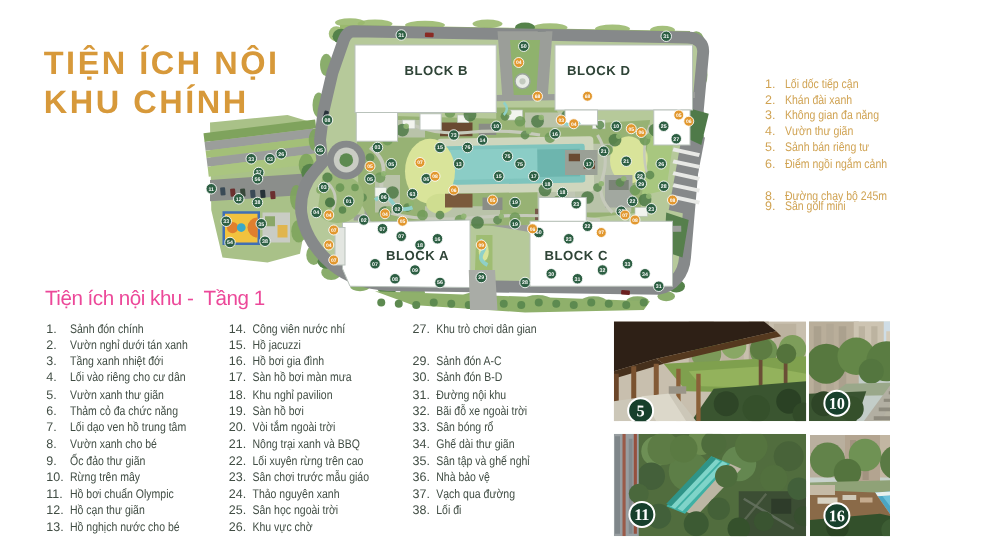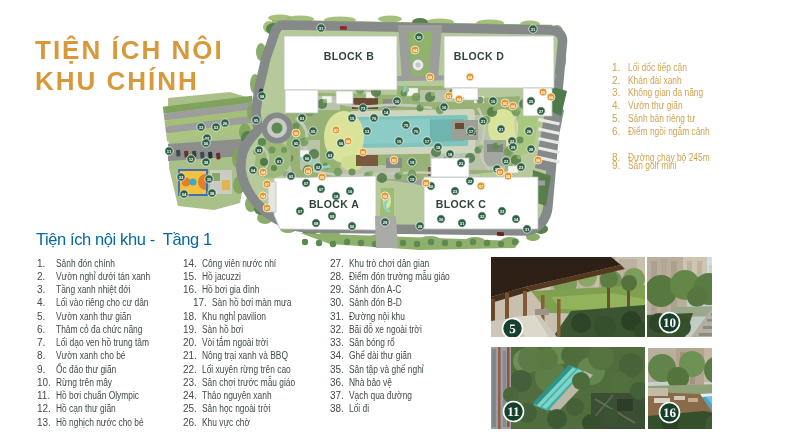--- a/index.html
+++ b/index.html
@@ -1,18 +1,18 @@
 <!DOCTYPE html>
 <html><head><meta charset="utf-8">
 <style>
 html,body{margin:0;padding:0}
 .page{position:relative;width:712px;height:434px;background:#fff;overflow:hidden;font-family:"Liberation Sans",sans-serif}
 .title{position:absolute;left:35px;top:35px;font-size:26px;line-height:31px;letter-spacing:2px;font-weight:bold;color:#d7993a}
 .h2g{position:absolute;left:613px;top:34px;font-size:16.5px;letter-spacing:-0.45px;color:#cfa04b}
-.h1g{position:absolute;left:36px;top:230px;font-size:16.5px;letter-spacing:-0.4px;color:#0369a1}
+.h1g{position:absolute;left:36px;top:230px;font-size:16.5px;letter-spacing:-0.4px;color:#ec4899}
 .li2,.li1{position:absolute;font-size:10px;white-space:nowrap}
 .itx{display:inline-block;transform:scaleX(0.84);transform-origin:0 50%}
 .li2{color:#d0a353}
 .li1{color:#414d44}
 .li2 .num{display:inline-block;width:16px}
 .li1 .num{display:inline-block;width:19px}
 .ph{position:absolute;overflow:hidden}
 .bsvg{position:absolute}
 .blk{font-size:10.5px;font-weight:bold;letter-spacing:0.4px;fill:#2f4437;text-anchor:middle;font-family:"Liberation Sans",sans-serif}
 svg{display:block}
@@ -731,33 +731,32 @@
 <div class="li1" style="left:37px;top:350.2px"><span class="num">8.</span><span class="itx">Vườn xanh cho bé</span></div>
 <div class="li1" style="left:37px;top:363.5px"><span class="num">9.</span><span class="itx">Ốc đảo thư giãn</span></div>
 <div class="li1" style="left:37px;top:376.8px"><span class="num">10.</span><span class="itx">Rừng trên mây</span></div>
 <div class="li1" style="left:37px;top:390.0px"><span class="num">11.</span><span class="itx">Hồ bơi chuẩn Olympic</span></div>
 <div class="li1" style="left:37px;top:403.2px"><span class="num">12.</span><span class="itx">Hồ cạn thư giãn</span></div>
 <div class="li1" style="left:37px;top:416.5px"><span class="num">13.</span><span class="itx">Hồ nghịch nước cho bé</span></div>
 
 <div class="li1" style="left:183px;top:257.5px"><span class="num">14.</span><span class="itx">Công viên nước nhí</span></div>
 <div class="li1" style="left:183px;top:270.8px"><span class="num">15.</span><span class="itx">Hồ jacuzzi</span></div>
 <div class="li1" style="left:183px;top:284.0px"><span class="num">16.</span><span class="itx">Hồ bơi gia đình</span></div>
-<div class="li1" style="left:193px;top:297.2px"><span class="num">17.</span><span class="itx">Sàn hồ bơi màn mưa</span></div>
+<div class="li1" style="left:183px;top:297.2px"><span class="num">17.</span><span class="itx">Sàn hồ bơi màn mưa</span></div>
 <div class="li1" style="left:183px;top:310.5px"><span class="num">18.</span><span class="itx">Khu nghỉ pavilion</span></div>
 <div class="li1" style="left:183px;top:323.8px"><span class="num">19.</span><span class="itx">Sàn hồ bơi</span></div>
 <div class="li1" style="left:183px;top:337.0px"><span class="num">20.</span><span class="itx">Vòi tắm ngoài trời</span></div>
 <div class="li1" style="left:183px;top:350.2px"><span class="num">21.</span><span class="itx">Nông trại xanh và BBQ</span></div>
 <div class="li1" style="left:183px;top:363.5px"><span class="num">22.</span><span class="itx">Lối xuyên rừng trên cao</span></div>
 <div class="li1" style="left:183px;top:376.8px"><span class="num">23.</span><span class="itx">Sân chơi trước mẫu giáo</span></div>
 <div class="li1" style="left:183px;top:390.0px"><span class="num">24.</span><span class="itx">Thảo nguyên xanh</span></div>
 <div class="li1" style="left:183px;top:403.2px"><span class="num">25.</span><span class="itx">Sân học ngoài trời</span></div>
 <div class="li1" style="left:183px;top:416.5px"><span class="num">26.</span><span class="itx">Khu vực chờ</span></div>
 
 <div class="li1" style="left:330px;top:257.5px"><span class="num">27.</span><span class="itx">Khu trò chơi dân gian</span></div>
-<div class="li1" style="left:330px;top:270.8px"><span class="num">28.</span><span class="itx">Điểm đón trường mẫu giáo</span></div>
 <div class="li1" style="left:330px;top:284.0px"><span class="num">29.</span><span class="itx">Sảnh đón A-C</span></div>
 <div class="li1" style="left:330px;top:297.2px"><span class="num">30.</span><span class="itx">Sảnh đón B-D</span></div>
 <div class="li1" style="left:330px;top:310.5px"><span class="num">31.</span><span class="itx">Đường nội khu</span></div>
 <div class="li1" style="left:330px;top:323.8px"><span class="num">32.</span><span class="itx">Bãi đỗ xe ngoài trời</span></div>
 <div class="li1" style="left:330px;top:337.0px"><span class="num">33.</span><span class="itx">Sân bóng rổ</span></div>
 <div class="li1" style="left:330px;top:350.2px"><span class="num">34.</span><span class="itx">Ghế dài thư giãn</span></div>
 <div class="li1" style="left:330px;top:363.5px"><span class="num">35.</span><span class="itx">Sân tập và ghế nghỉ</span></div>
 <div class="li1" style="left:330px;top:376.8px"><span class="num">36.</span><span class="itx">Nhà bảo vệ</span></div>
 <div class="li1" style="left:330px;top:390.0px"><span class="num">37.</span><span class="itx">Vạch qua đường</span></div>
 <div class="li1" style="left:330px;top:403.2px"><span class="num">38.</span><span class="itx">Lối đi</span></div>

